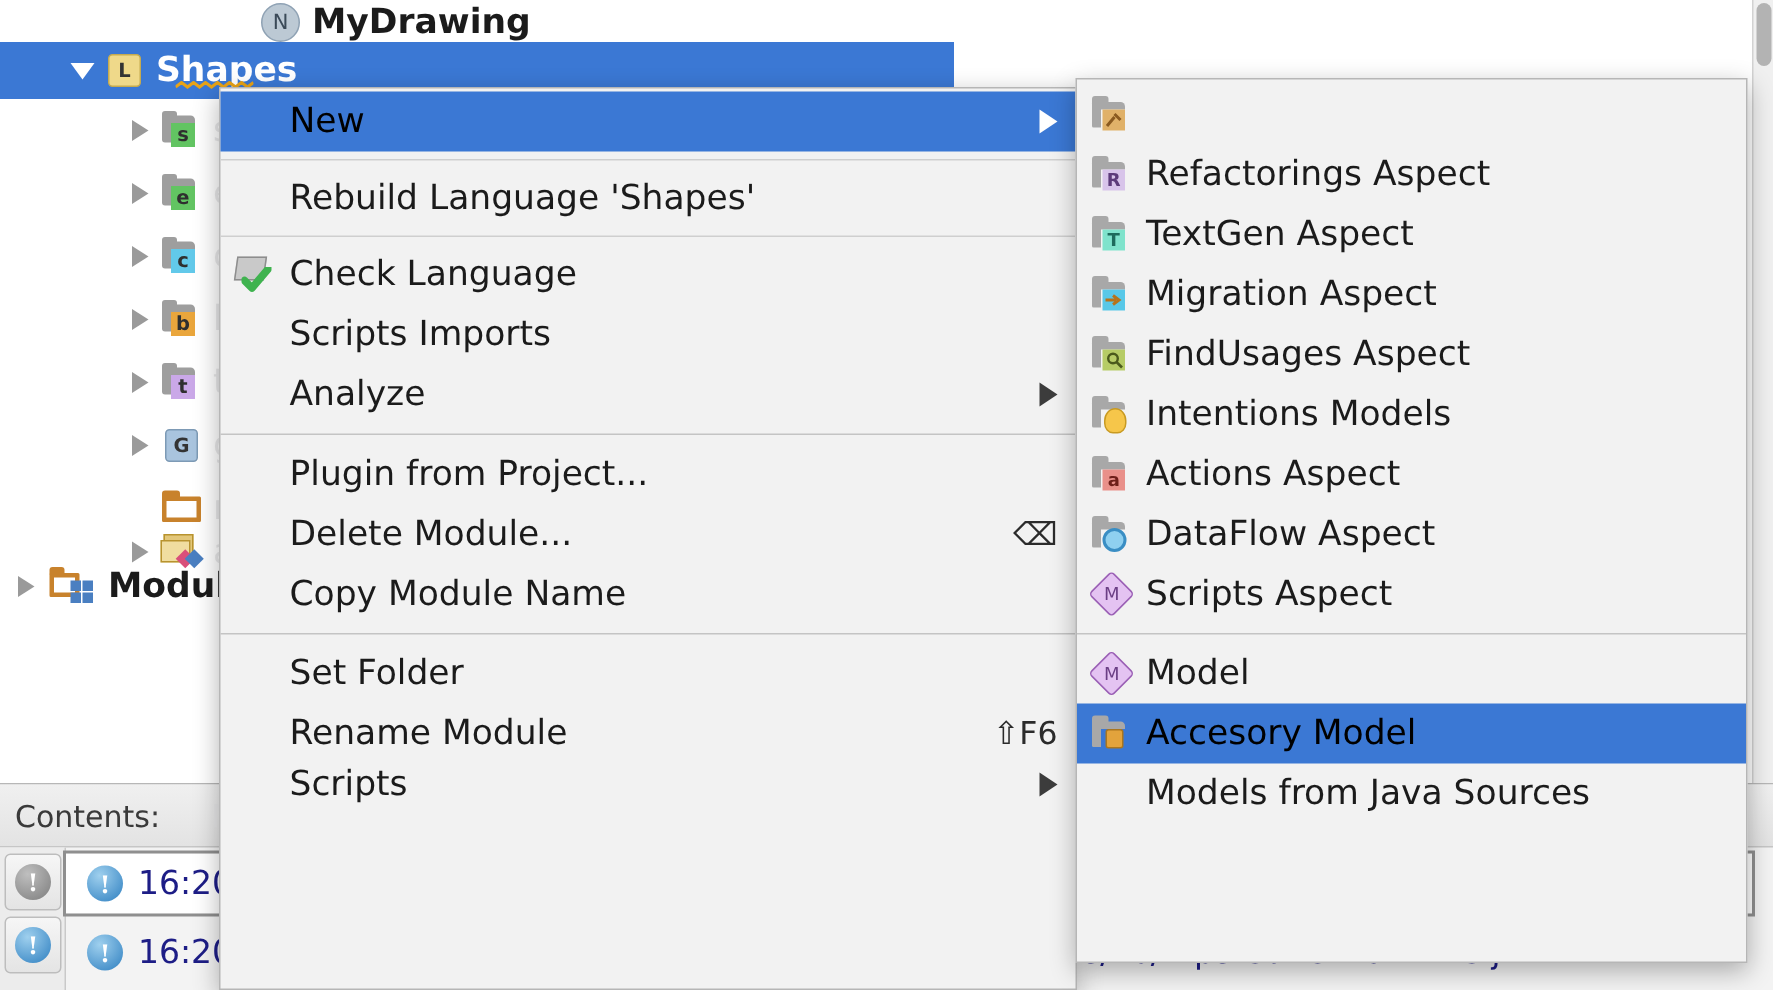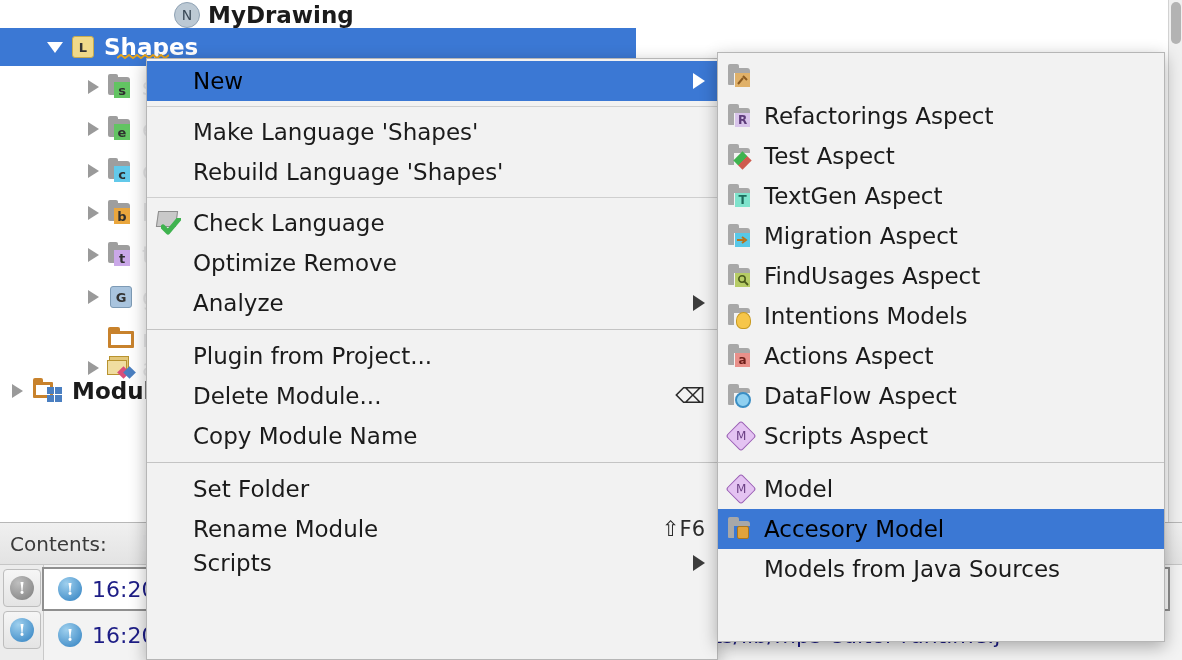--- a/index.html
+++ b/index.html
@@ -426,43 +426,39 @@
     <div class="mi-row hl" style="margin-top:2px;">
       <div class="mi-icon"></div>
       <div class="mi-label">New</div>
       <div class="mi-arrow"></div>
     </div>
 
     <div class="sep"></div>
 
     <div class="mi-row">
       <div class="mi-icon"></div>
-      <div class="mi-label">Make Language 'Shapes'</div>
-    </div>
-    <div class="mi-row">
-      <div class="mi-icon"></div>
       <div class="mi-label">Rebuild Language 'Shapes'</div>
     </div>
 
     <div class="sep"></div>
 
     <div class="mi-row">
       <div class="mi-icon">
         <div style="position:relative;width:26px;height:24px;">
           <div style="position:absolute;left:0;top:0;width:20px;height:16px;background:#c9c9c9;border:1px solid #8d8d8d;transform:skewX(-8deg);"></div>
           <svg style="position:absolute;left:4px;top:7px;" width="20" height="17" viewBox="0 0 20 17">
             <path d="M2 9 L7 14 L18 1" stroke="#3fb34f" stroke-width="5" fill="none" stroke-linecap="round" stroke-linejoin="round"></path>
           </svg>
         </div>
       </div>
       <div class="mi-label">Check Language</div>
     </div>
     <div class="mi-row">
       <div class="mi-icon"></div>
-      <div class="mi-label">Optimize Remove</div>
+      <div class="mi-label">Scripts Imports</div>
     </div>
     <div class="mi-row">
       <div class="mi-icon"></div>
       <div class="mi-label">Analyze</div>
       <div class="mi-arrow"></div>
     </div>
 
     <div class="sep thick"></div>
 
     <div class="mi-row">
@@ -519,33 +515,20 @@
         <div class="asp">
             <div class="a-tab"></div>
             <div class="a-body"></div>
             <div class="a-cut"></div>
           <div class="a-chip" style="background:#d8c4ea;color:#5d3b7a;">R</div>
           </div>
       </div>
       <div class="mi-label">Refactorings Aspect</div>
     </div>
 
-    <div class="mi-row">
-      <div class="mi-icon">
-        <div class="asp">
-            <div class="a-tab"></div>
-            <div class="a-body"></div>
-            <div class="a-cut"></div>
-          <div class="a-chip">
-            <span style="display:block;width:13px;height:13px;transform:rotate(45deg);background:linear-gradient(90deg,#3fb34f 50%,#cf5b4e 50%);"></span>
-          </div>
-          </div>
-      </div>
-      <div class="mi-label">Test Aspect</div>
-    </div>
 
     <div class="mi-row">
       <div class="mi-icon">
         <div class="asp">
             <div class="a-tab"></div>
             <div class="a-body"></div>
             <div class="a-cut"></div>
           <div class="a-chip" style="background:#7fe3cc;color:#1d6b5c;">T</div>
           </div>
       </div>

